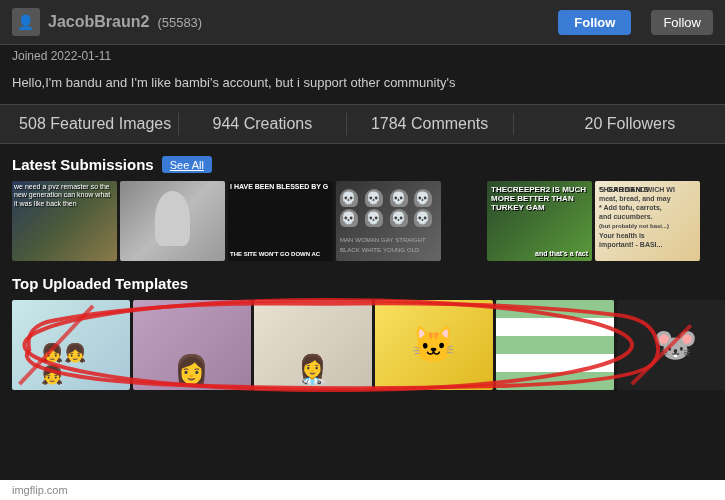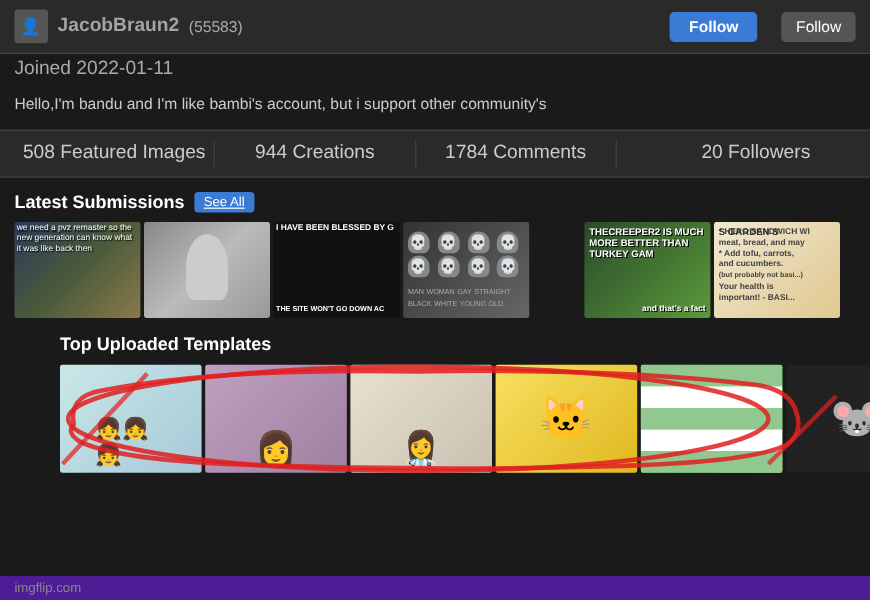--- a/index.html
+++ b/index.html
@@ -72,21 +72,21 @@
       border: none;
       padding: 5px 12px;
       border-radius: 4px;
       cursor: pointer;
       font-size: 13px;
     }
 
     .join-date {
       padding: 4px 12px;
       color: #aaa;
-      font-size: 16px;
+      font-size: 12px;
       background: #1a1a1a;
     }
 
     .bio {
       padding: 8px 12px;
       font-size: 13px;
       color: #ccc;
       background: #1a1a1a;
     }
 
@@ -321,30 +321,29 @@
       top: 0;
       left: 0;
       width: 100%;
       height: 100%;
       pointer-events: none;
       z-index: 10;
     }
 
     .templates-section {
       position: relative;
-      padding-left: 38px;
     }
 
     .footer-bar {
       position: absolute;
       bottom: 0;
       left: 0;
       right: 0;
       padding: 4px 12px;
-      background: #4c1d95;
+      background: #ffffff;
       color: #888;
       font-size: 11px;
     }
   </style>
 </head>
 <body>
 
 <div class="header-bar">
   <div class="user-info">
     <div class="avatar">👤</div>

